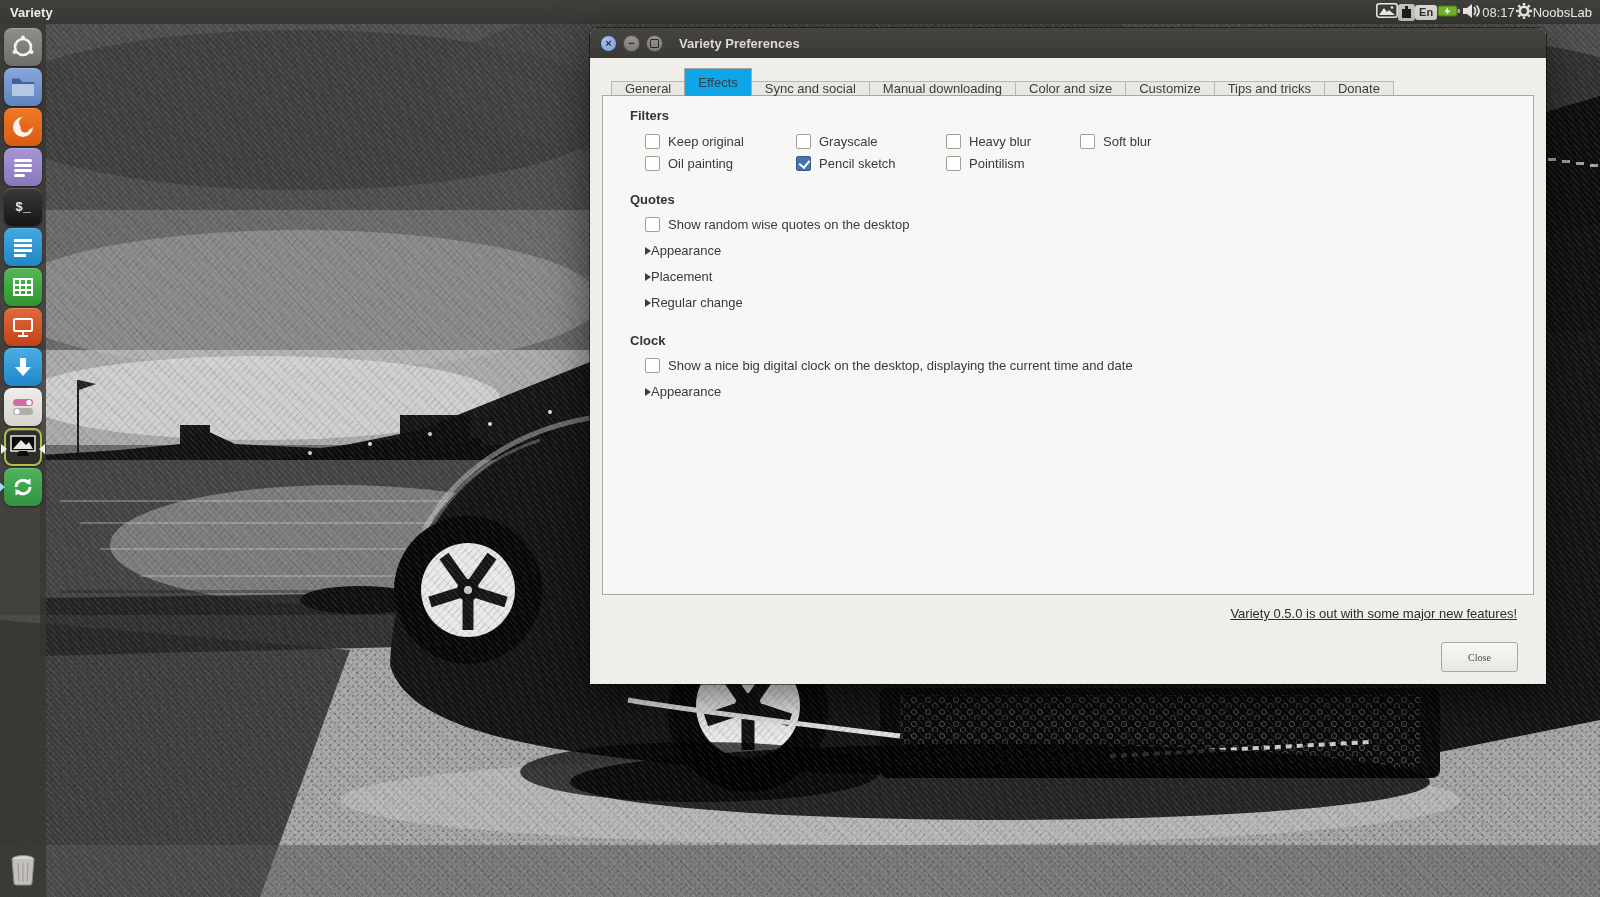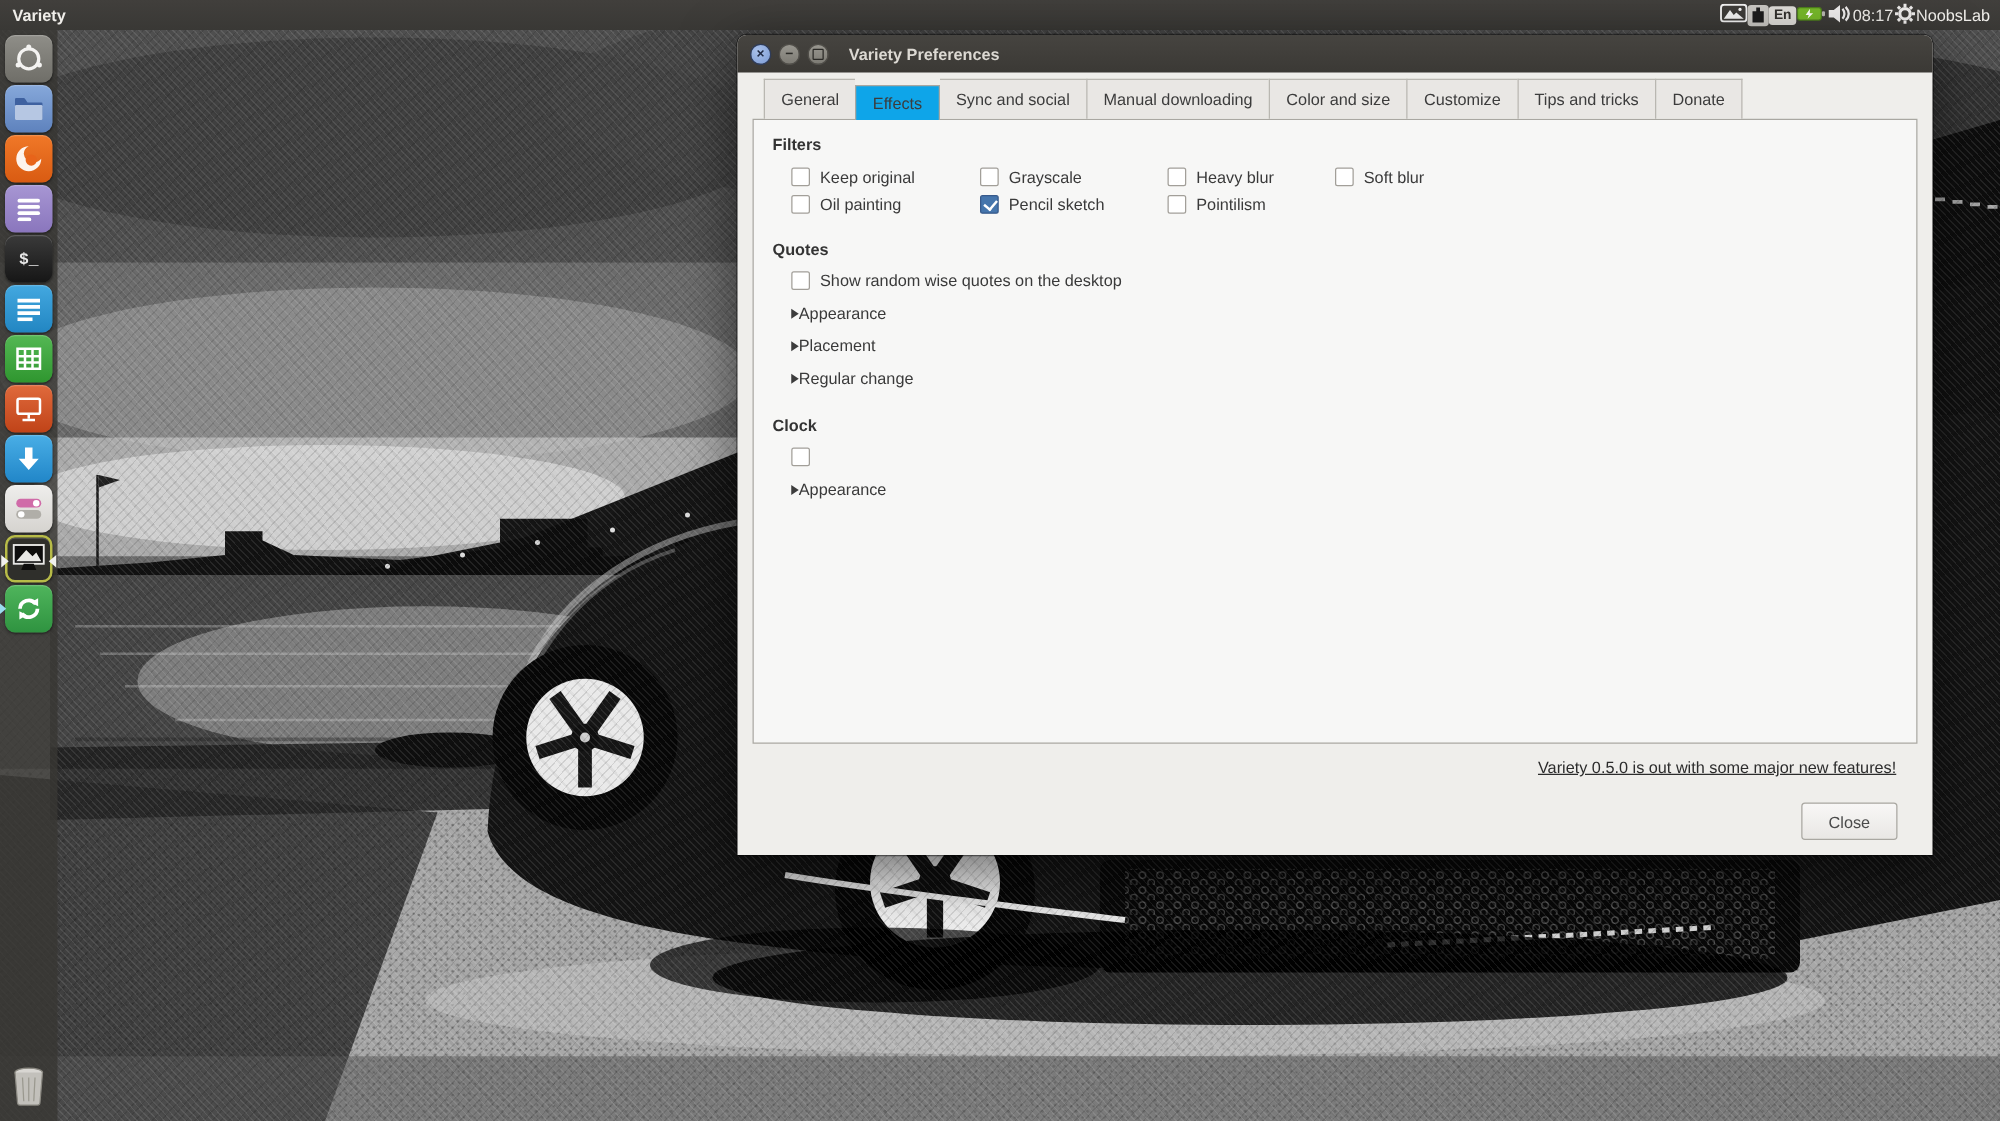--- a/index.html
+++ b/index.html
@@ -53,49 +53,49 @@
     display:flex; align-items:center; padding:0 10px; }
   .wbtn { width:17px; height:17px; border-radius:50%; margin-right:6px; position:relative;
     display:flex; align-items:center; justify-content:center; font-size:11px; font-weight:bold; }
   .wbtn.close { background:radial-gradient(circle at 35% 30%, #a9c1ea, #7c9bd4); border:1px solid #2f3c59; color:#1f2a45; }
   .wbtn.min, .wbtn.max { background:linear-gradient(#98968f,#7d7b74); border:1px solid #504e49; color:#2b2a27; }
   .wbtn.max::after { content:""; width:7px; height:7px; border:1.5px solid #2b2a27; border-radius:1px; }
   .wtitle { margin-left:10px; font-weight:bold; color:#dcd9d3; }
 
   .dlg-body { padding:10px 12px 0 12px; }
   .tabs { display:flex; align-items:flex-end; height:27px; padding-left:9px; position:relative; z-index:2; }
-  .tab { height:32px; padding:0 13px; display:flex; align-items:center; background:#e9e7e4;
+  .tab { height:14px; padding:0 13px; display:flex; align-items:center; background:#e9e7e4;
     border:1px solid #b9b7b1; border-bottom:none; border-right:none; color:#3c3c3c; cursor:default; }
   .tab:last-child { border-right:1px solid #b9b7b1; }
   .tab.active { height:28px; background:#0ea5e9; border:1px solid #a9a7a1; border-bottom:none;
     margin-bottom:-1px; position:relative; z-index:3; }
   .tab.active + .tab { border-left:none; }
 
   .page { position:relative; height:500px; background:#f7f7f6; border:1px solid #a9a7a1; z-index:1;
-    padding:12px 16px 0 15px; }
+    padding:12px 16px 0 27px; }
   h3.sec { font-size:13px; font-weight:bold; color:#333; }
   .desc { margin:7px 0 0 18px; }
   .fgrid { display:grid; grid-template-columns:151px 150px 134px auto; row-gap:7px; margin:11px 0 0 15px; }
   .check-row { display:flex; align-items:center; gap:8px; cursor:default; }
   .cb { position:relative; width:15px; height:15px; background:#fff; border:1px solid #a29f99; border-radius:2px; flex:none; }
   .cb.checked { background:#4575ac; border-color:#37598a; }
   .cb.checked::after { content:""; position:absolute; left:4px; top:1px; width:5px; height:8px;
     border:solid #fff; border-width:0 2px 2px 0; transform:rotate(40deg); }
   .mt-q { margin-top:21px; }
   .mt-c { margin-top:23px; }
   .sub { margin:10px 0 0 15px; }
   .expander { display:flex; align-items:center; gap:0; margin:11px 0 0 15px; cursor:default; }
   .tri { width:0; height:0; border-top:4px solid transparent; border-bottom:4px solid transparent;
     border-left:6px solid #3c3c3c; flex:none; }
 
   .dlg-footer { position:relative; height:90px; }
   .upd-link { position:absolute; top:11px; right:17px; color:#2c2c2c; text-decoration:underline; cursor:pointer; }
   .close-btn { position:absolute; top:47px; right:16px; min-width:77px; height:30px;
     background:linear-gradient(#f8f7f6,#e9e7e4); border:1px solid #a9a7a1; border-radius:3px;
-    font-size:13px; color:#4a4a4a; font-family:Liberation Sans, sans-serif; padding:0 14px; }
+    font-size:10px; color:#4a4a4a; font-family:Liberation Serif, serif; padding:0 14px; }
 </style>
 </head>
 <body>
 
 <div class="desktop">
 
   <div class="wallpaper">
     <svg width="1600" height="897" viewBox="0 0 1600 897">
       <defs>
         <pattern id="speck" width="9" height="9" patternUnits="userSpaceOnUse">
@@ -421,20 +421,21 @@
           <span>Placement</span>
         </div>
         <div class="expander">
           <span class="tri"></span>
           <span>Regular change</span>
         </div>
 
         <h3 class="sec mt-c">Clock</h3>
         <label class="check-row sub">
           <span class="cb"></span>
+          <span>Show a nice big digital clock on the desktop, displaying the current time and date</span>
         </label>
         <div class="expander">
           <span class="tri"></span>
           <span>Appearance</span>
         </div>
       </div>
 
       <div class="dlg-footer">
         <span class="upd-link">Variety 0.5.0 is out with some major new features!</span>
         <button class="close-btn">Close</button>

